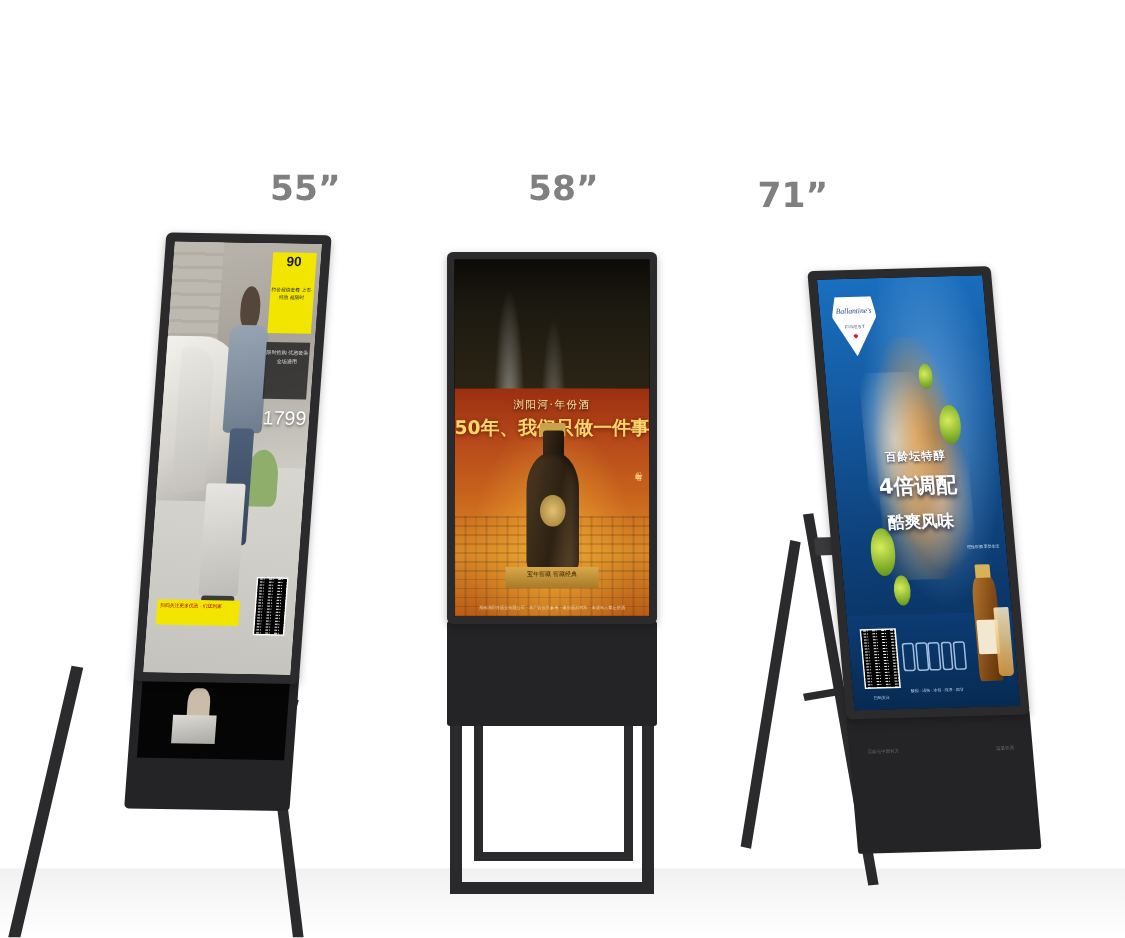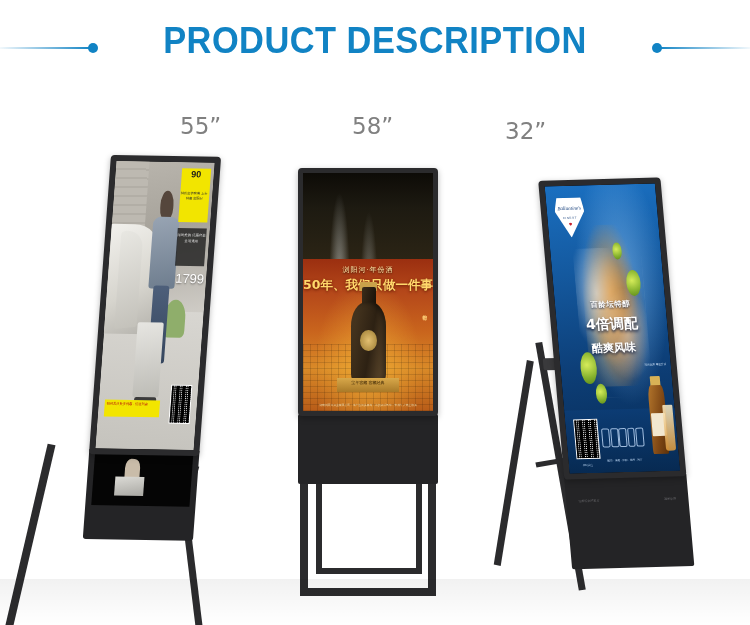--- a/index.html
+++ b/index.html
@@ -20,21 +20,21 @@
     transform:scaleX(0.93);
   }
   .rule{position:absolute;top:47px;height:2px;}
   .rule-left{left:0;width:92px;background:linear-gradient(to right,rgba(17,131,196,0.05),#1183c4);}
   .rule-right{left:658px;width:92px;background:linear-gradient(to left,rgba(17,131,196,0.05),#1183c4);}
   .dot{position:absolute;top:43px;width:10px;height:10px;border-radius:50%;background:#1183c4;}
   .dot-left{left:88px;}
   .dot-right{left:652px;}
 
   
-  .size-label{position:absolute;color:#808080;font-size:23px;font-family:"DejaVu Sans",sans-serif;}
+  .size-label{position:absolute;color:#808080;font-size:23px;font-family:"DejaVu Sans",sans-serif;font-weight:bold;}
   .sz-55{left:180px;top:113px;}
   .sz-49{left:352px;top:113px;}
   .sz-43{left:505px;top:118px;}
 
   
   .kiosk{position:absolute;}
   .bezel{position:absolute;background:#2b2b2d;border-radius:4px;
          box-shadow:0 2px 6px rgba(0,0,0,0.28);}
   .screen{position:absolute;overflow:hidden;background:#000;}
   .body-panel{position:absolute;background:#242426;border-radius:2px;}
@@ -232,31 +232,24 @@
     display:flex;justify-content:space-between;}
 
   .floor-shadow{position:absolute;left:0;bottom:0;width:750px;height:46px;
     background:linear-gradient(180deg,rgba(0,0,0,0.055),rgba(0,0,0,0));}
 </style>
 </head>
 <body>
 
 <div class="page">
 
-  <div class="header">
-    <div class="rule rule-left"></div>
-    <div class="dot dot-left"></div>
-    <div class="hdr-title" style="color:#1183c4">PRODUCT DESCRIPTION</div>
-    <div class="dot dot-right"></div>
-    <div class="rule rule-right"></div>
-  </div>
 
   <div class="size-label sz-55">55”</div>
   <div class="size-label sz-49">58”</div>
-  <div class="size-label sz-43">32”</div>
+  <div class="size-label sz-43">71”</div>
 
   <div class="kiosk u1">
     <div class="u1-tilt">
       <div class="leg u1-rear"></div>
       <div class="leg u1-rear2"></div>
       <div class="leg u1-legA"></div>
 
       <div class="body-panel u1-lower">
         <div class="u1-lower-screen">
           <div class="u1-ls-fig"></div>

